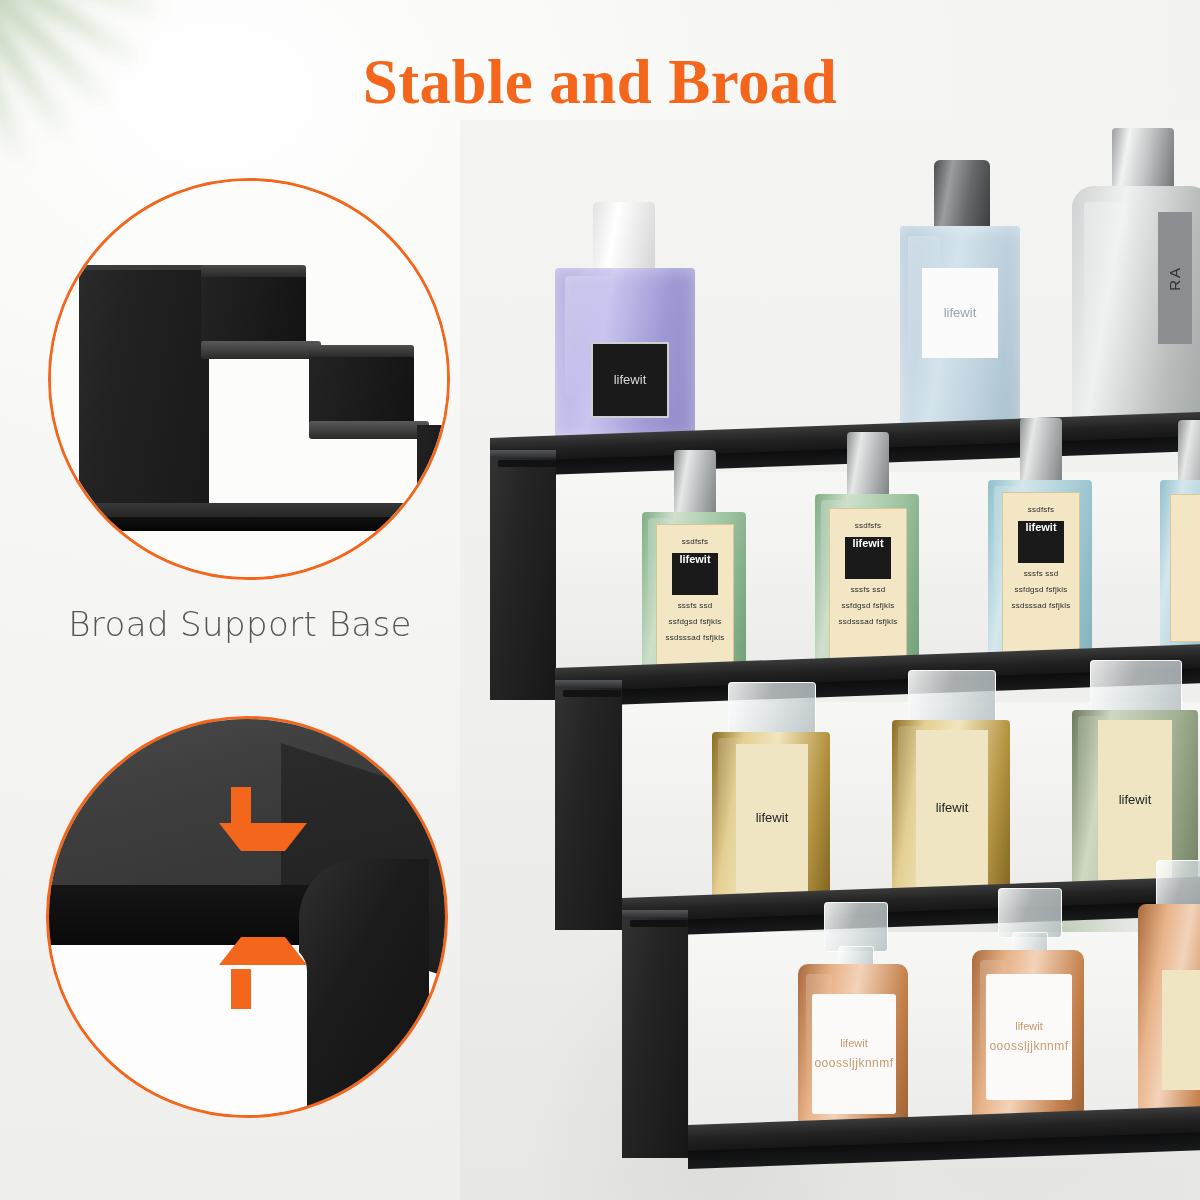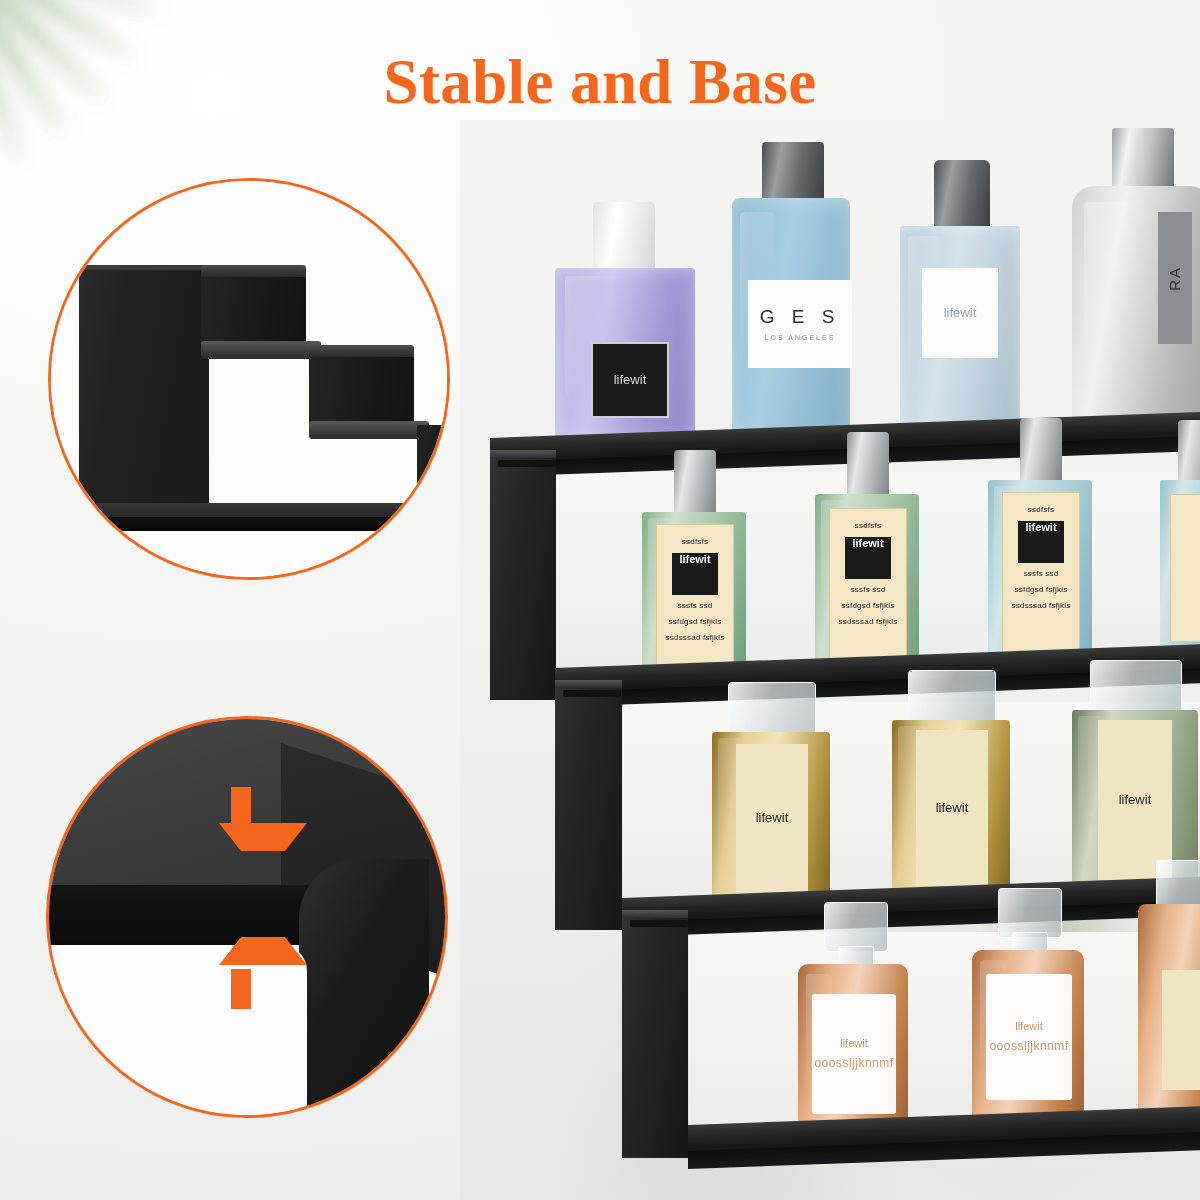--- a/index.html
+++ b/index.html
@@ -192,36 +192,37 @@
 <div id="stage">
 
   <div class="palm">
     <div class="frond" style="transform:rotate(20deg);top:10px;"></div>
     <div class="frond" style="transform:rotate(32deg);top:12px;"></div>
     <div class="frond" style="transform:rotate(44deg);top:14px;"></div>
     <div class="frond" style="transform:rotate(56deg);top:16px;"></div>
     <div class="frond" style="transform:rotate(68deg);top:18px;"></div>
   </div>
 
-  <div class="title">Stable and Base</div>
+  <div class="title">Stable and Broad</div>
 
   <div class="circle" id="circle1">
     <div class="stair-scene">
       <div class="sb stair-body"></div>
       <div class="sb step2"></div>
       <div class="sb step2b"></div>
       <div class="sb tread2"></div>
       <div class="sb step3"></div>
       <div class="sb step3b"></div>
       <div class="sb tread3"></div>
       <div class="sb step4b"></div>
       <div class="sb base-plate"></div>
       <div class="sb base-edge"></div>
     </div>
   </div>
+  <div class="cap" id="cap1">Broad Support Base</div>
 
   <div class="circle" id="circle2">
     <div class="thick-scene">
       <div class="tk-top"></div>
       <div class="tk-wedge"></div>
       <div class="tk-slab"></div>
       <div class="tk-corner"></div>
       <div class="tk-white"></div>
       <div class="arrow arw-down"></div>
       <div class="arrow arw-down-h"></div>
@@ -241,30 +242,20 @@
     <div class="bottle" style="left:95px;top:82px;width:140px;height:238px;">
       <div class="cap-cyl white-cap" style="left:38px;top:0;width:62px;height:72px;"></div>
       <div class="body b-purple" style="left:0;top:66px;width:140px;height:172px;">
         <div class="glare" style="left:10px;top:8px;width:52px;height:120px;opacity:.5;"></div>
       </div>
       <div class="lbl labelbox-dark" style="left:36px;top:140px;width:74px;height:72px;border:2px solid #cfcfcf;">
         <span class="brand">lifewit</span>
       </div>
     </div>
 
-    <div class="bottle" style="left:272px;top:22px;width:118px;height:298px;">
-      <div class="cap-cyl dark-cap" style="left:30px;top:0;width:62px;height:62px;border-radius:4px;"></div>
-      <div class="body b-blue" style="left:0;top:56px;width:118px;height:242px;border-radius:8px 8px 14px 14px;">
-        <div class="glare" style="left:8px;top:14px;width:34px;height:180px;opacity:.45;"></div>
-      </div>
-      <div class="lbl labelbox-white" style="left:16px;top:138px;width:104px;height:88px;flex-direction:column;gap:5px;color:#2b2b2b;">
-        <span style="font-size:19px;letter-spacing:6px;">G  E  S</span>
-        <span style="font-size:7px;letter-spacing:2px;color:#8a8a8a;">LOS ANGELES</span>
-      </div>
-    </div>
 
     <div class="bottle" style="left:440px;top:40px;width:120px;height:280px;">
       <div class="cap-cyl dark-cap" style="left:34px;top:0;width:56px;height:72px;border-radius:6px;"></div>
       <div class="body b-paleblue" style="left:0;top:66px;width:120px;height:214px;">
         <div class="glare" style="left:8px;top:10px;width:32px;height:160px;opacity:.45;"></div>
       </div>
       <div class="lbl labelbox-white" style="left:22px;top:108px;width:76px;height:90px;">
         <span class="brand">lifewit</span>
       </div>
     </div>

